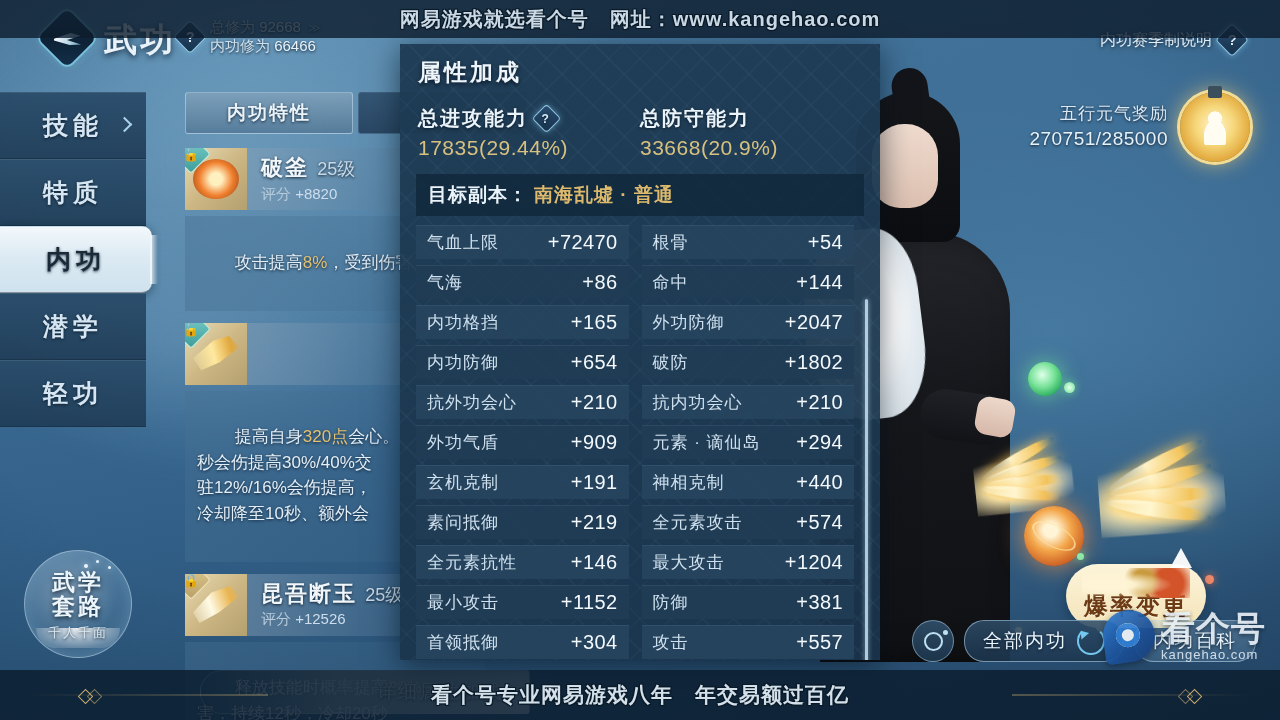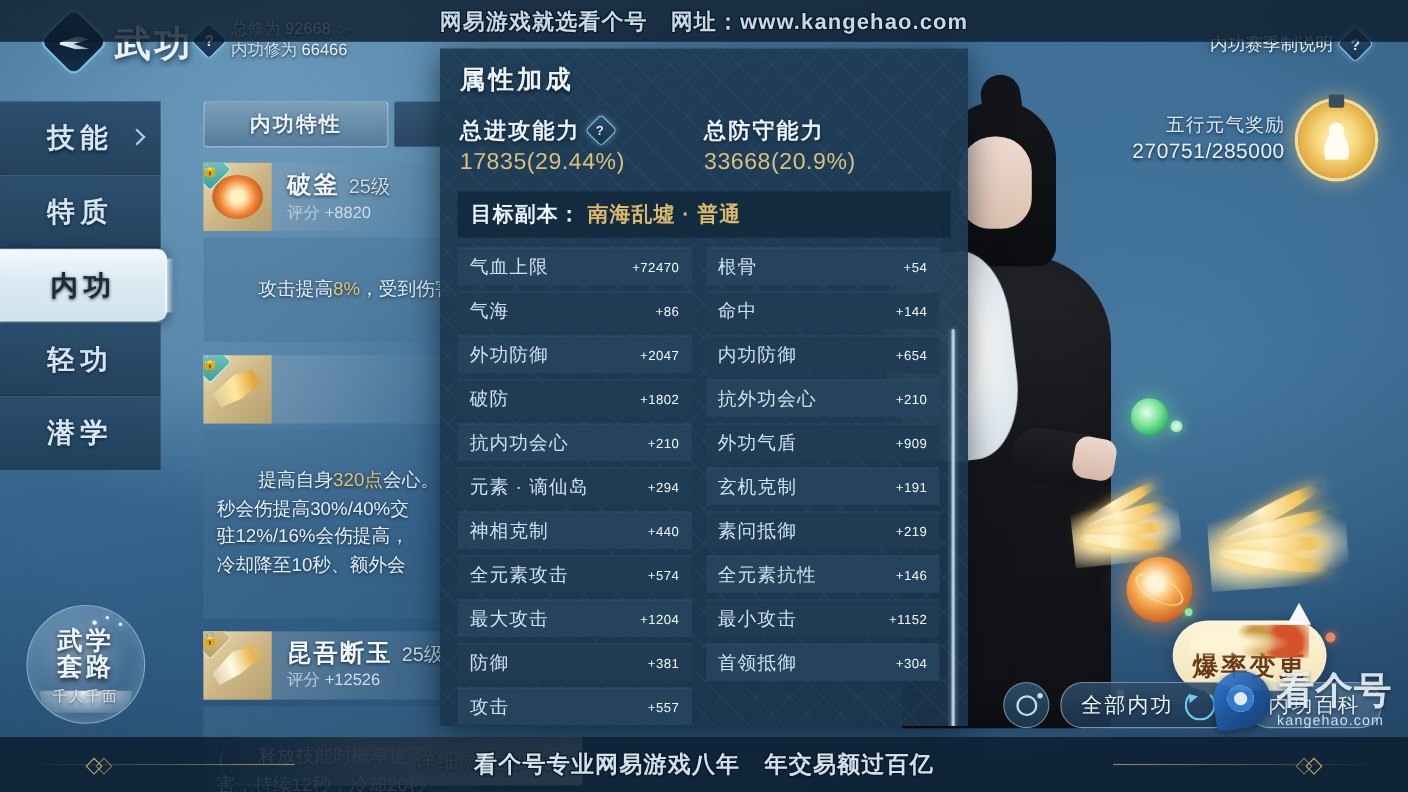--- a/index.html
+++ b/index.html
@@ -257,21 +257,21 @@
     padding-left:2px;padding-right:10px;
   }
   .stat-row{
     display:flex;align-items:center;justify-content:space-between;
     height:33px;padding:0 11px;
     background:rgba(38,68,94,.92);
     border-top:1px solid rgba(132,176,206,.12);
   }
   .stat-row.alt{background:rgba(33,61,86,.92);}
   .stat-name{font-size:17px;color:#cfe0ee;letter-spacing:1px;}
-  .stat-val{font-size:12px;color:#f2f8fc;letter-spacing:.4px;}
+  .stat-val{font-size:20px;color:#f2f8fc;letter-spacing:.4px;}
 
   .panel-scrollbar{
     position:absolute;right:12px;top:200px;width:3px;height:440px;
     background:rgba(210,235,250,.82);border-radius:2px;z-index:6;
     box-shadow:0 0 5px rgba(200,235,255,.6);
   }
 
   .detail-btn{
     position:absolute;left:200px;bottom:6px;width:330px;height:44px;z-index:44;
     display:flex;align-items:center;justify-content:flex-end;
@@ -592,24 +592,24 @@
       <span>技能</span>
       <span class="chev"></span>
     </div>
     <div class="nav-item">
       <span>特质</span>
     </div>
     <div class="nav-item active">
       <span>内功</span>
     </div>
     <div class="nav-item">
+      <span>潜学</span>
+    </div>
+    <div class="nav-item">
       <span>轻功</span>
-    </div>
-    <div class="nav-item">
-      <span>潜学</span>
     </div>
   </div>
 
   <div class="skill-list">
     <div class="tabs">
       <div class="tab">
         <span>内功特性</span>
       </div>
       <div class="tab inactive">
         <span>内</span>
@@ -727,20 +727,24 @@
         <div class="stat-row alt">
             <span class="stat-name">气海</span>
             <span class="stat-val">+86</span>
           </div>
         <div class="stat-row alt">
             <span class="stat-name">命中</span>
             <span class="stat-val">+144</span>
           </div>
 
         <div class="stat-row">
+            <span class="stat-name">内功格挡</span>
+            <span class="stat-val">+165</span>
+          </div>
+        <div class="stat-row">
             <span class="stat-name">外功防御</span>
             <span class="stat-val">+2047</span>
           </div>
 
         <div class="stat-row alt">
             <span class="stat-name">内功防御</span>
             <span class="stat-val">+654</span>
           </div>
         <div class="stat-row alt">
             <span class="stat-name">破防</span>

